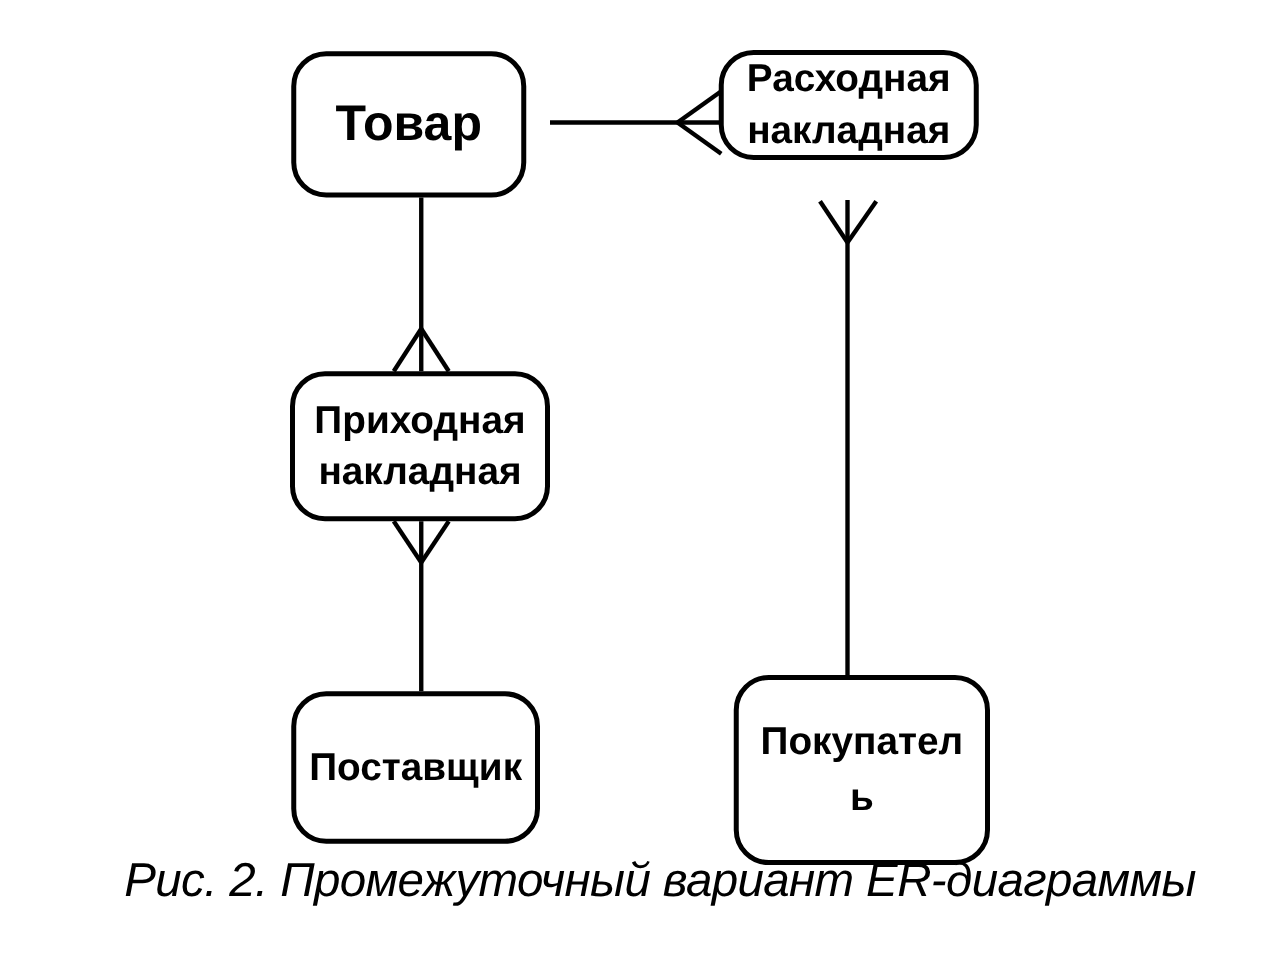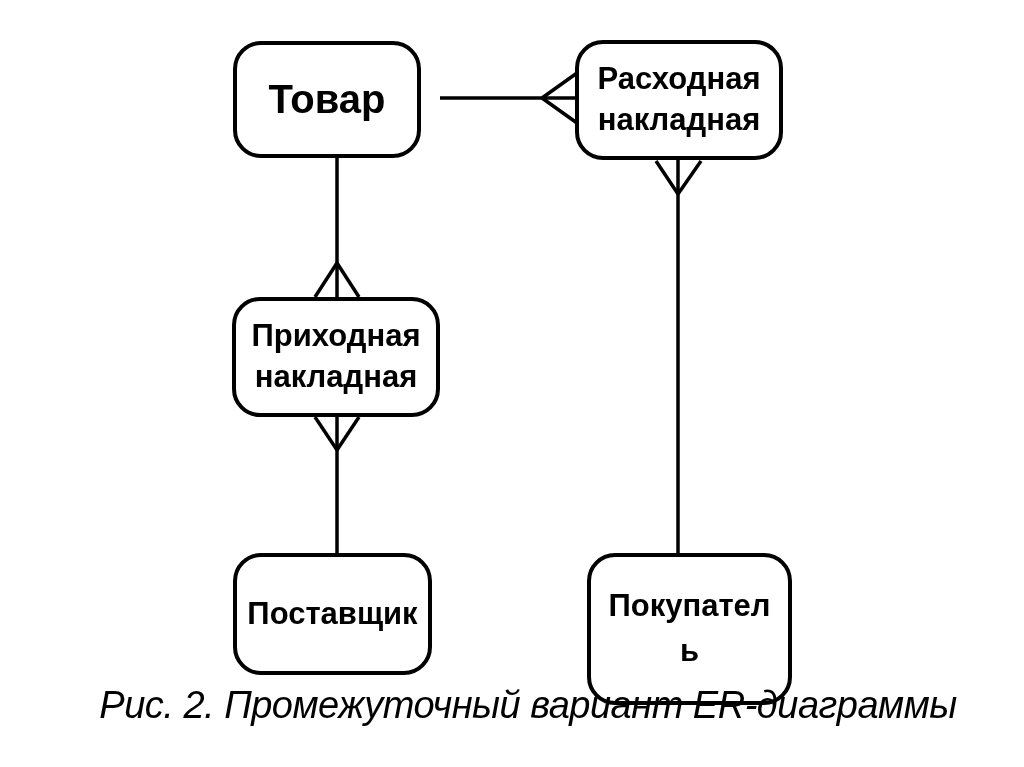--- a/index.html
+++ b/index.html
@@ -34,24 +34,24 @@
     justify-content: center;
     text-align: center;
     color: #000000;
     font-weight: bold;
   }
   .entity .label {
     display: block;
     line-height: 1.32;
   }
   #entity-product { left: 233px; top: 41px; width: 188px; height: 117px; font-size: 40px; }
-  #entity-outgoing-invoice { left: 575px; top: 40px; width: 208px; height: 120px; font-size: 31px; }
+  #entity-outgoing-invoice { left: 575px; top: 40px; width: 208px; height: 88px; font-size: 31px; }
   #entity-incoming-invoice { left: 232px; top: 297px; width: 208px; height: 120px; font-size: 31px; justify-content: flex-end; }
   #entity-supplier { left: 233px; top: 553px; width: 199px; height: 122px; font-size: 31px; }
-  #entity-buyer { left: 587px; top: 553px; width: 205px; height: 152px; font-size: 31px; }
+  #entity-buyer { left: 587px; top: 540px; width: 205px; height: 152px; font-size: 31px; }
   #entity-buyer .label {
     max-width: 172px;
     word-break: break-all;
     line-height: 1.45;
   }
   #caption {
     position: absolute;
     left: 16px;
     top: 684px;
     width: 1024px;

